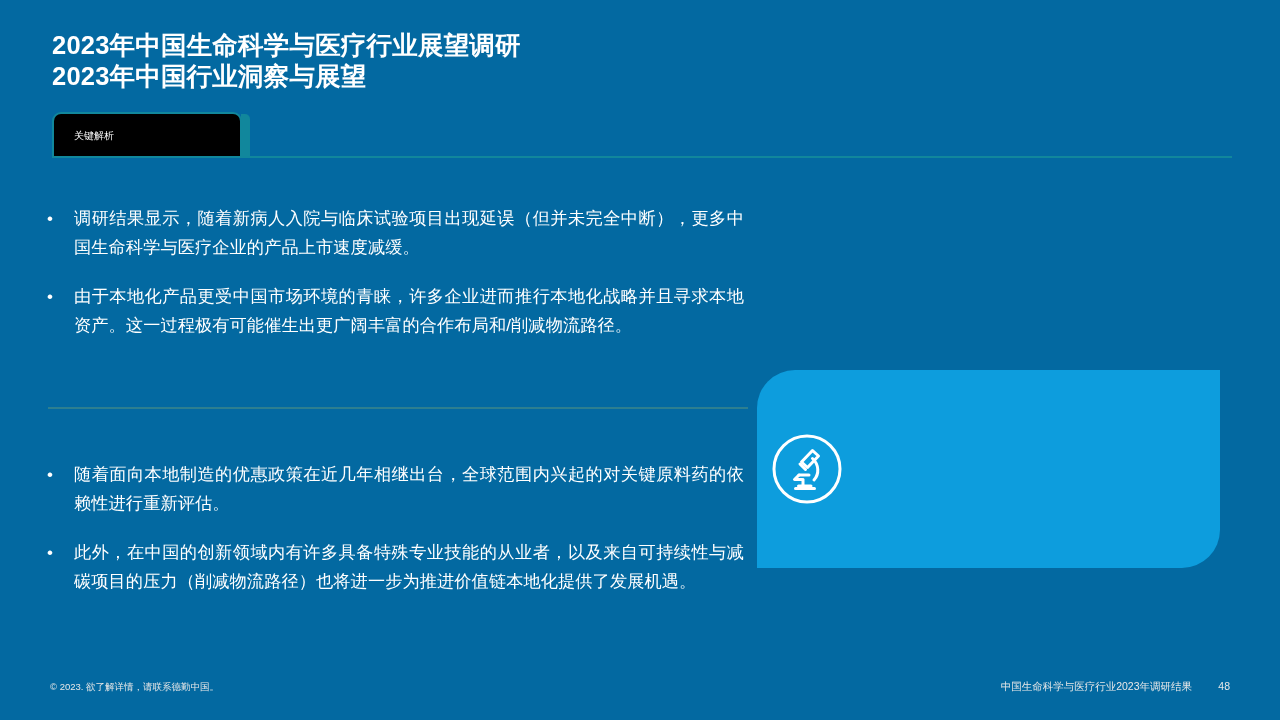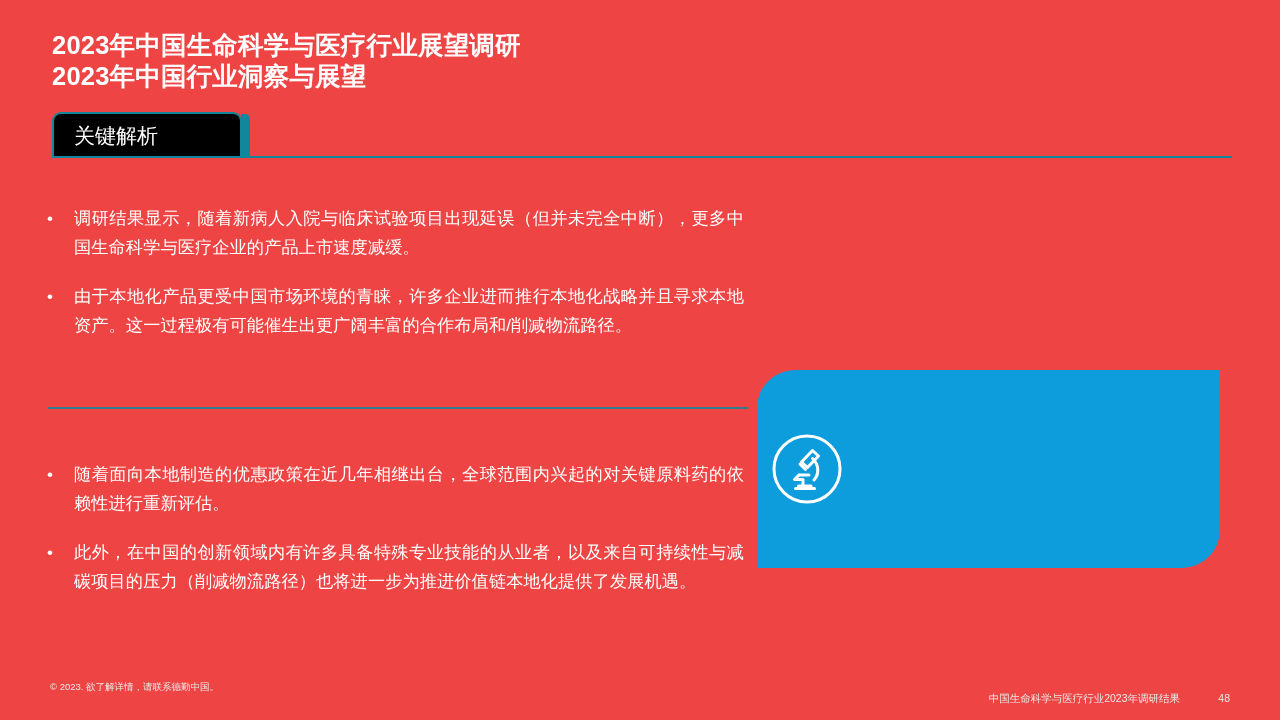--- a/index.html
+++ b/index.html
@@ -12,21 +12,21 @@
     height: 720px;
     overflow: hidden;
     font-family: "Liberation Sans", "DejaVu Sans", sans-serif;
     color: #ffffff;
     position: relative;
   }
 
   .slide {
     position: absolute;
     inset: 0;
-    background: #ef4444;
+    background: #0369a1;
   }
 
   
   .header {
     position: absolute;
     left: 52px;
     top: 30px;
     width: 1180px;
   }
   .title-line {
@@ -57,21 +57,21 @@
     border: 2px solid #11879c;
     border-top-left-radius: 9px;
     border-top-right-radius: 9px;
     border-bottom: none;
     background: #000000;
   }
   .tab-label {
     position: absolute;
     left: 20px;
     top: 11px;
-    font-size: 21px;
+    font-size: 10px;
     line-height: 22px;
     color: #ffffff;
     font-weight: 400;
   }
   .tab-edge {
     position: absolute;
     left: 189px;
     top: 2px;
     width: 9px;
     height: 44px;
@@ -186,25 +186,24 @@
     line-height: 14px;
     color: #e8e8e8;
     text-align: right;
   }
   .footer-right {
     position: absolute;
     right: 50px;
     top: 679px;
     display: flex;
     align-items: baseline;
-    gap: 34px;
+    gap: 22px;
     font-size: 10.5px;
     line-height: 15px;
     color: #e8e8e8;
-    margin-top: 12px;
   }
   .footer-page {
     font-size: 10.5px;
     color: #e8e8e8;
     min-width: 16px;
     text-align: right;
   }
 </style>
 </head>
 <body>

